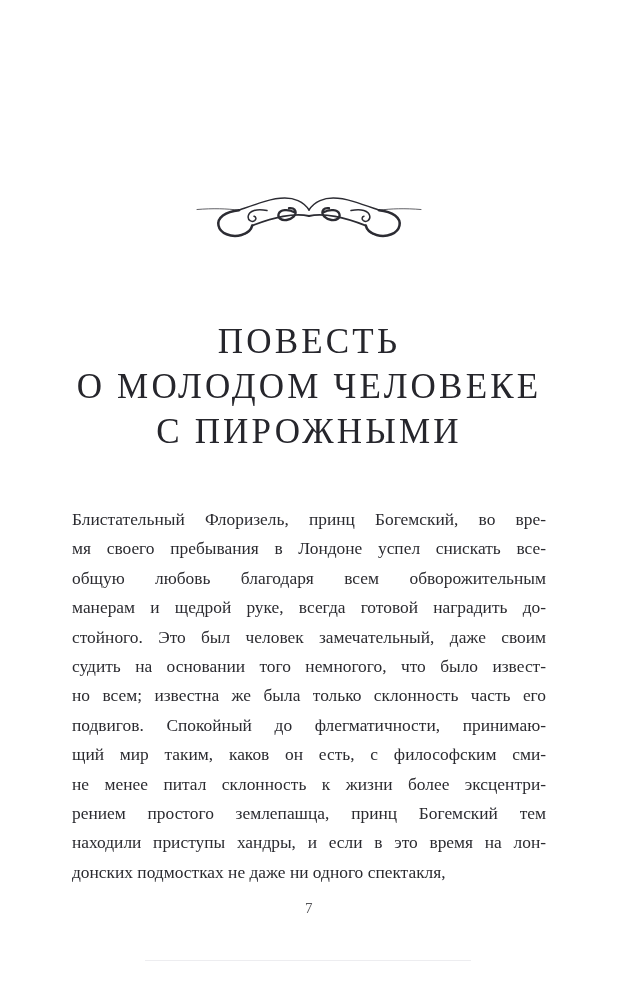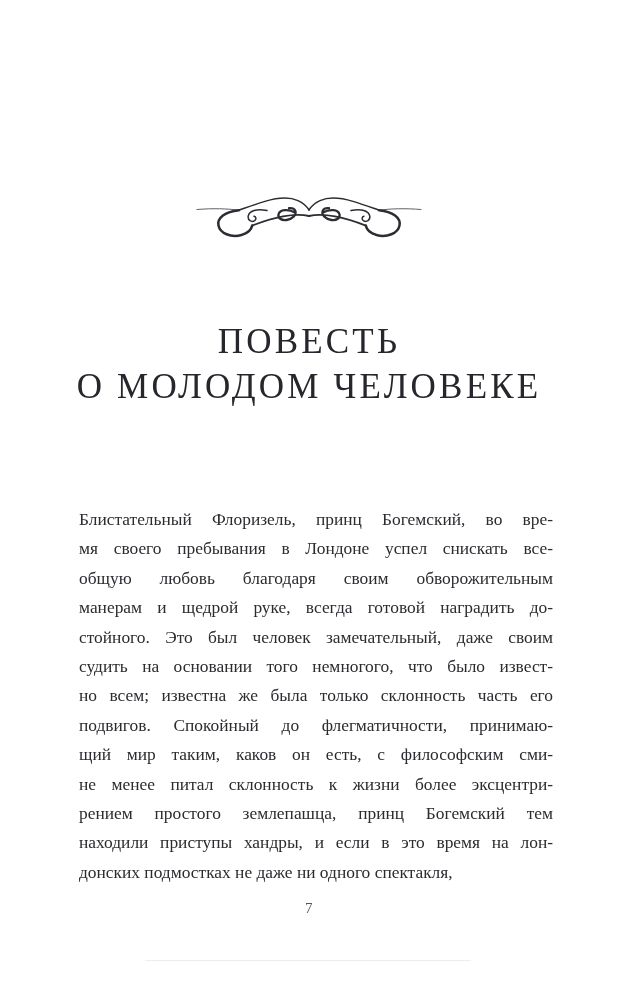--- a/index.html
+++ b/index.html
@@ -49,21 +49,21 @@
     font-weight: 400;
   }
   .chapter-title .tline {
     display: block;
     white-space: nowrap;
   }
 
   
   .body-col {
     position: absolute;
-    left: 79px;
+    left: 72px;
     top: 505px;
     width: 474px;
     color: #2b2b30;
     font-size: 17.4px;
     line-height: 29.4px;
     text-align: justify;
     text-justify: inter-word;
   }
   .body-col p {
     margin: 0;
@@ -139,27 +139,28 @@
                    C 97.4 33.1, 101.6 29, 100.4 25.2 C 99.6 22.7, 96.8 21.6, 94 22.2" stroke-width="2.3"></path>
           <path d="M57.2 39.6 C 66 36.2, 76 32.6, 88 30.4 C 98 28.6, 107 28.4, 114 30" stroke-width="1.8"></path>
         </g>
       </g>
     </svg>
   </div>
 
   <h1 class="chapter-title">
     <span class="tline">ПОВЕСТЬ</span>
     <span class="tline">О МОЛОДОМ ЧЕЛОВЕКЕ</span>
+    <span class="tline">С ПИРОЖНЫМИ</span>
   </h1>
 
   <div class="body-col">
     <p>
       <span class="ln">Блистательный Флоризель, принц Богемский, во вре-</span>
       <span class="ln">мя своего пребывания в Лондоне успел снискать все-</span>
-      <span class="ln">общую любовь благодаря своим обворожительным</span>
+      <span class="ln">общую любовь благодаря всем обворожительным</span>
       <span class="ln">манерам и щедрой руке, всегда готовой наградить до-</span>
       <span class="ln">стойного. Это был человек замечательный, даже своим</span>
       <span class="ln">судить на основании того немногого, что было извест-</span>
       <span class="ln">но всем; известна же была только склонность часть его</span>
       <span class="ln">подвигов. Спокойный до флегматичности, принимаю-</span>
       <span class="ln">щий мир таким, каков он есть, с философским сми-</span>
       <span class="ln">не менее питал склонность к жизни более эксцентри-</span>
       <span class="ln">рением простого землепашца, принц Богемский тем</span>
       <span class="ln">находили приступы хандры, и если в это время на лон-</span>
       <span class="ln last">донских подмостках не даже ни одного спектакля,</span>

